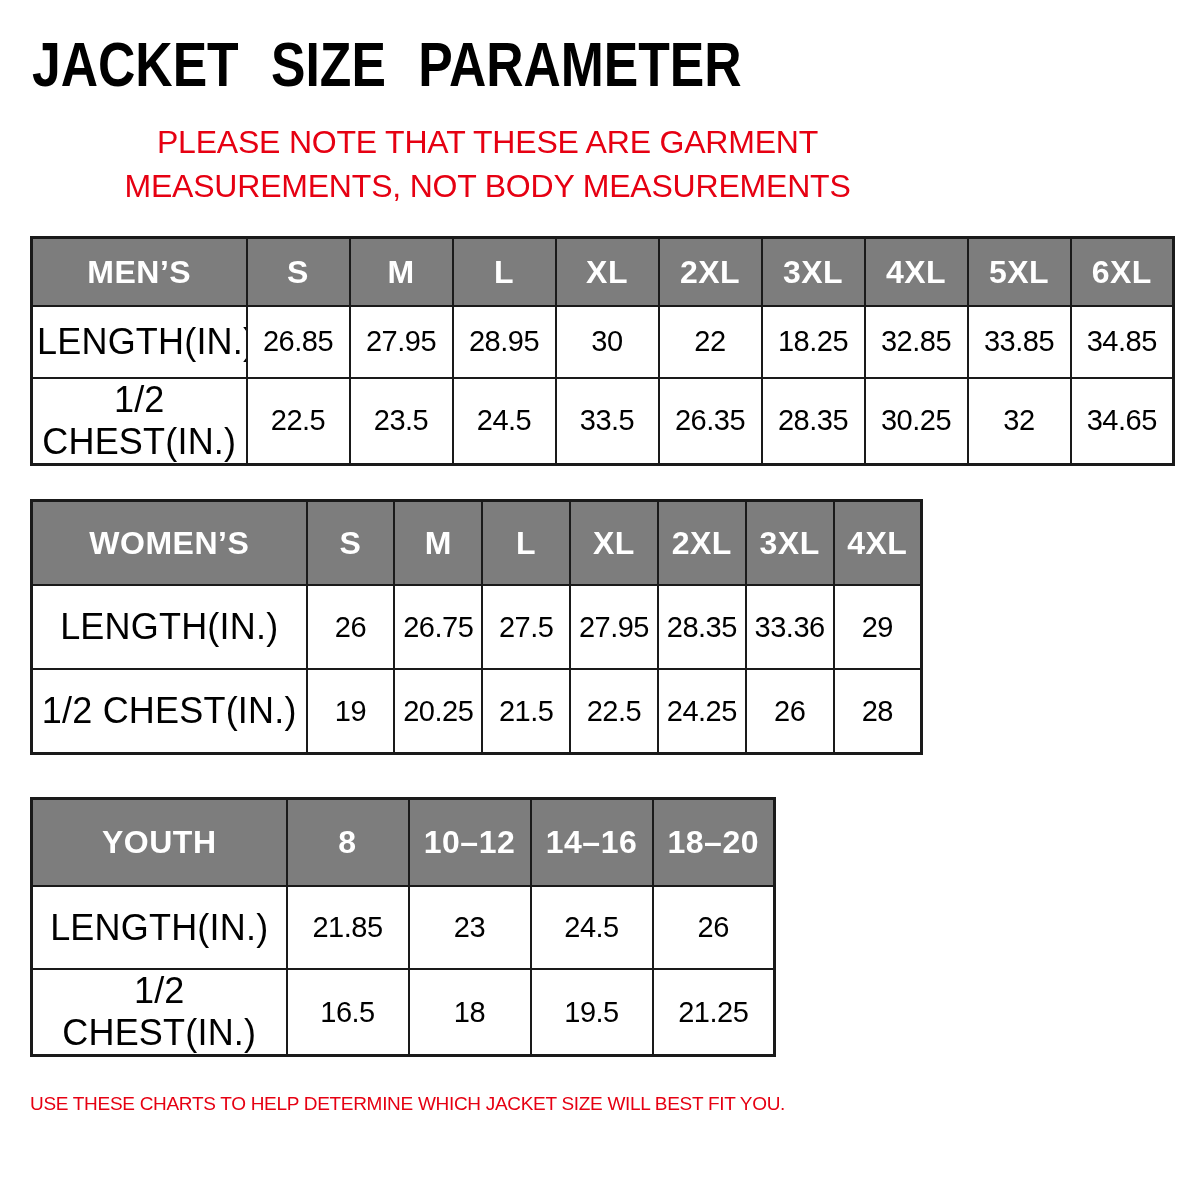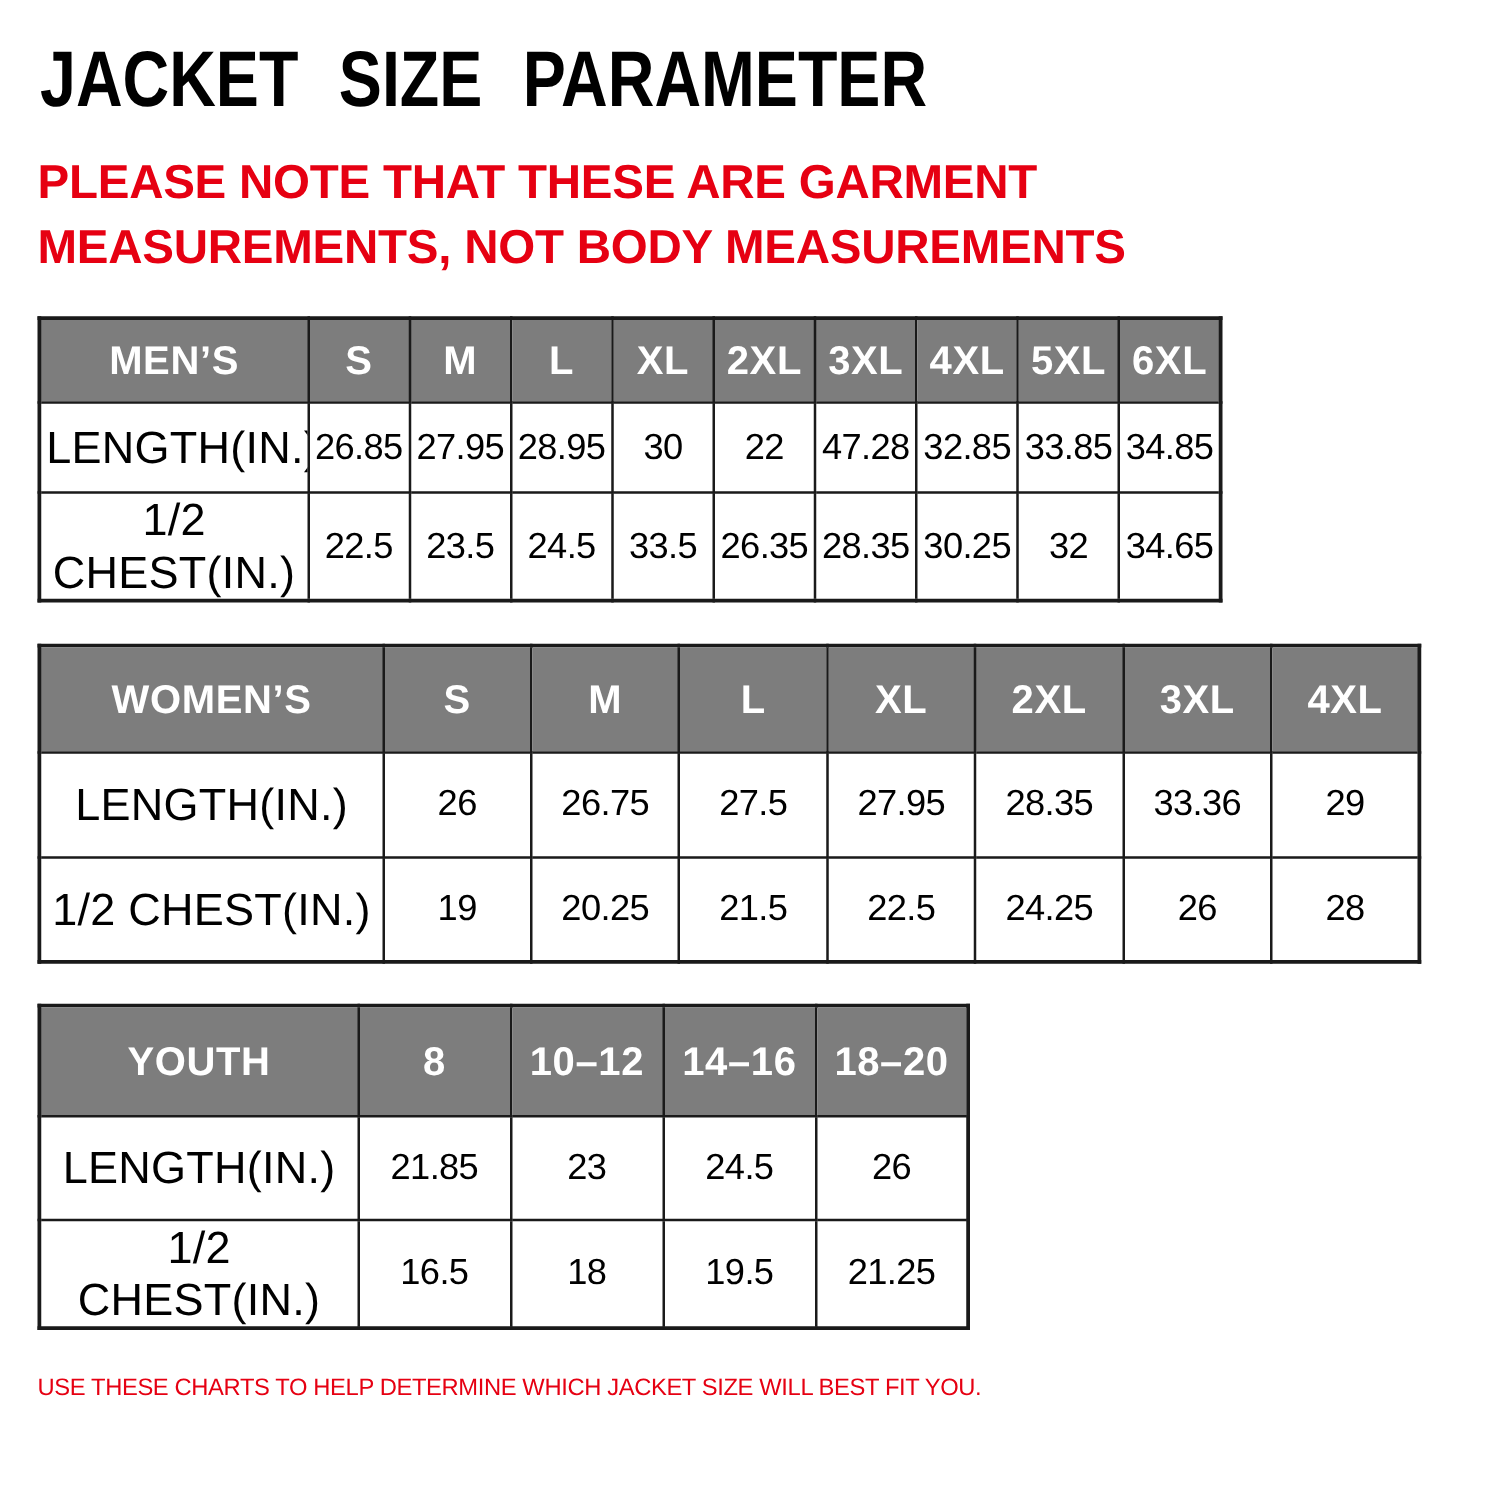--- a/index.html
+++ b/index.html
@@ -19,47 +19,48 @@
   
   .page-title{
     display:inline-block;
     font-size:63px;font-weight:900;letter-spacing:0px;word-spacing:22px;
     transform:scaleX(0.82);transform-origin:left center;
     white-space:nowrap;margin:6px 0 20px 2px;color:#000;
   }
 
   
   .note{
-    color:var(--red);font-size:38px;font-weight:700;
+    color:var(--red);font-size:32px;font-weight:400;
     letter-spacing:-0.2px;line-height:1.38;max-width:915px;
     margin:0 0 28px 0;
+    text-align:center;
   }
 
   
   table.size-table{
     border-collapse:collapse;table-layout:fixed;
     border:3px solid var(--line);
   }
   table.size-table th,table.size-table td{
     border:2px solid var(--line);
     text-align:center;vertical-align:middle;
     padding:0 4px;overflow:hidden;
   }
   table.size-table th{
     background:var(--gray);color:#fff;
     font-weight:700;font-size:32px;letter-spacing:0.5px;
   }
   table.size-table td.lbl{font-size:36px;letter-spacing:0.2px;}
   table.size-table td.val{font-size:29px;letter-spacing:-0.5px;}
 
-  .t-mens{width:948px;margin:0 0 33px 0;}
+  .t-mens{width:1145px;margin:0 0 33px 0;}
   .t-mens th{height:68px;}
   .t-mens td{height:72px;}
 
-  .t-womens{width:1107px;margin:0 0 32px 0;}
+  .t-womens{width:893px;margin:0 0 42px 0;}
   .t-womens th{height:85px;}
   .t-womens td{height:84px;}
 
   .t-youth{width:746px;margin:0 0 36px 0;border-radius:26px;}
   .t-youth th{height:88px;}
   .t-youth td{height:83px;}
 
   
   .footer-note{
     color:var(--red);font-size:28px;font-weight:400;
@@ -107,21 +108,21 @@
         <th>5XL</th>
         <th>6XL</th>
       </tr>
       <tr>
         <td class="lbl">LENGTH(IN.)</td>
         <td class="val">26.85</td>
         <td class="val">27.95</td>
         <td class="val">28.95</td>
         <td class="val">30</td>
         <td class="val">22</td>
-        <td class="val">47.28</td>
+        <td class="val">18.25</td>
         <td class="val">32.85</td>
         <td class="val">33.85</td>
         <td class="val">34.85</td>
       </tr>
       <tr>
         <td class="lbl">1/2 CHEST(IN.)</td>
         <td class="val">22.5</td>
         <td class="val">23.5</td>
         <td class="val">24.5</td>
         <td class="val">33.5</td>

